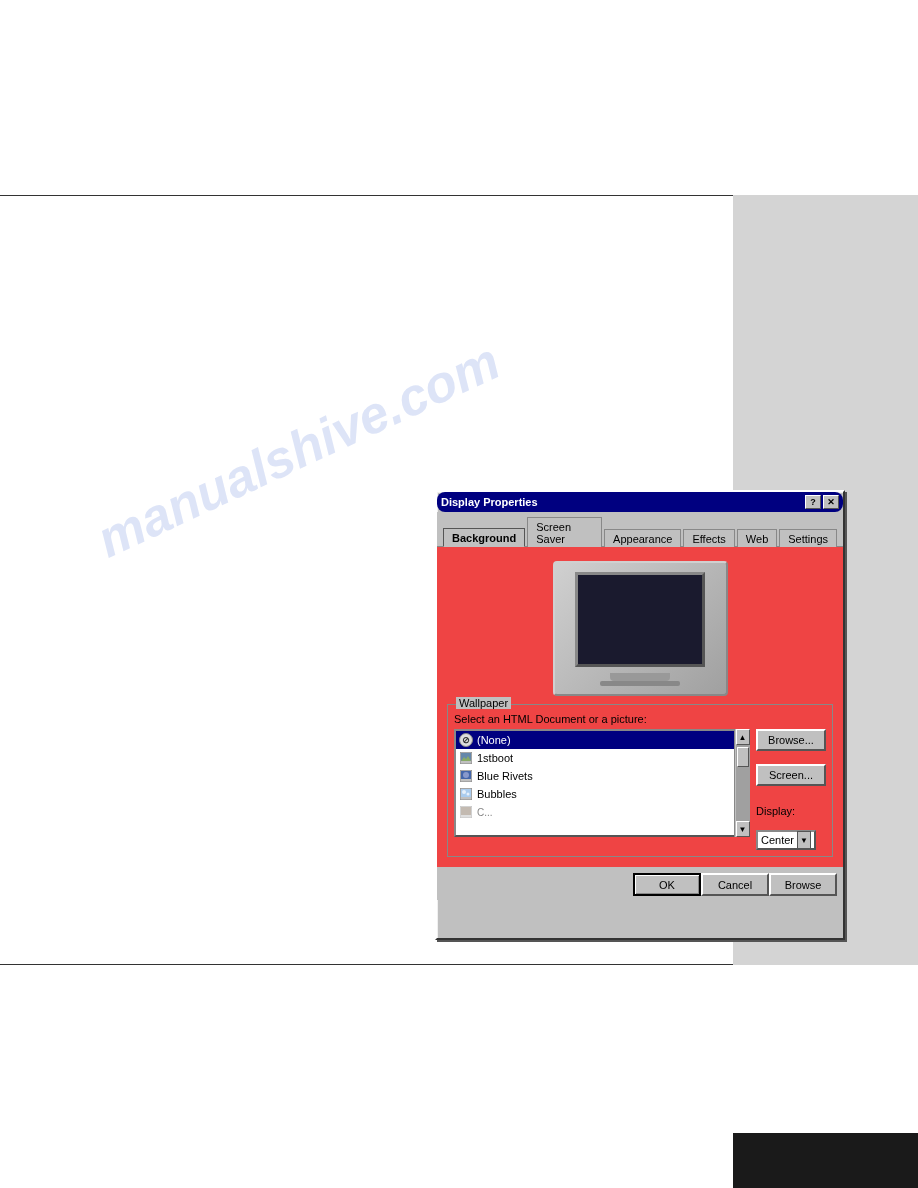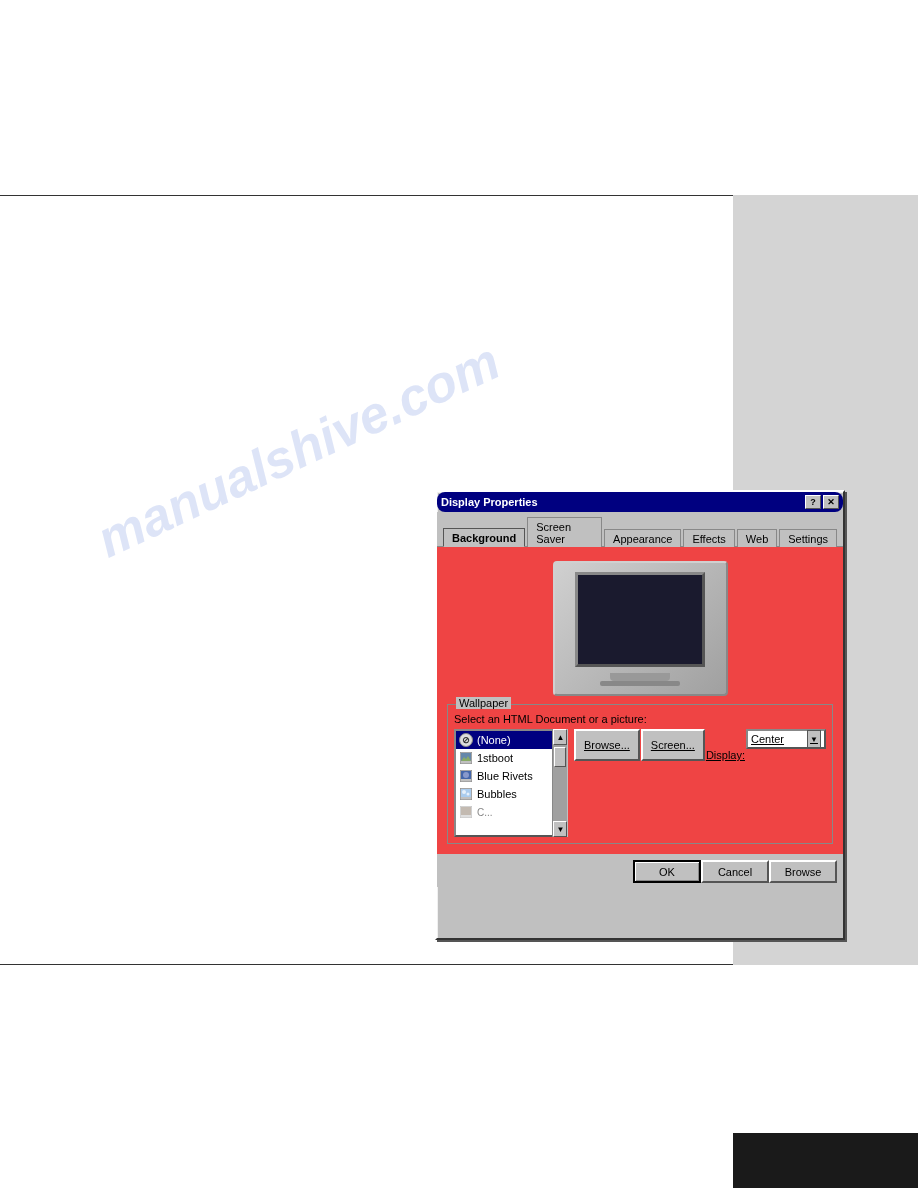--- a/index.html
+++ b/index.html
@@ -335,42 +335,42 @@
       border-right-color: #555;
       border-bottom-color: #555;
       position: absolute;
       top: 2px;
       left: 1px;
     }
 
     
     .side-buttons {
       display: flex;
-      gap: 1px;
+      flex-direction: column;
+      gap: 13px;
       min-width: 70px;
-      text-decoration: underline;
     }
 
     .win-btn {
       padding: 3px 8px;
       background: #c0c0c0;
       border: 2px solid #fff;
       border-right-color: #555;
       border-bottom-color: #555;
       font-size: 11px;
       cursor: pointer;
       text-align: center;
     }
 
     .display-label {
       font-size: 11px;
     }
 
     .select-box {
-      width: 80px;
+      width: 60px;
       height: 20px;
       background: #fff;
       border: 2px solid #555;
       border-top-color: #888;
       border-left-color: #888;
       display: flex;
       align-items: center;
       padding: 0 3px;
       font-size: 11px;
       justify-content: space-between;
@@ -524,21 +524,21 @@
                 <div class="scroll-thumb"></div>
               </div>
               <div class="scroll-btn">▼</div>
             </div>
           </div>
         </div>
 
         <div class="side-buttons">
           <button class="win-btn">Browse...</button>
           <button class="win-btn">Screen...</button>
-          <div class="display-label" style="margin-top:20px;">Display:</div>
+          <div class="display-label" style="margin-top:6px;">Display:</div>
           <div class="select-box">
             <span>Center</span>
             <div class="select-arrow">▼</div>
           </div>
         </div>
       </div>
     </div>
   </div>
 
   <div class="dialog-bottom">

